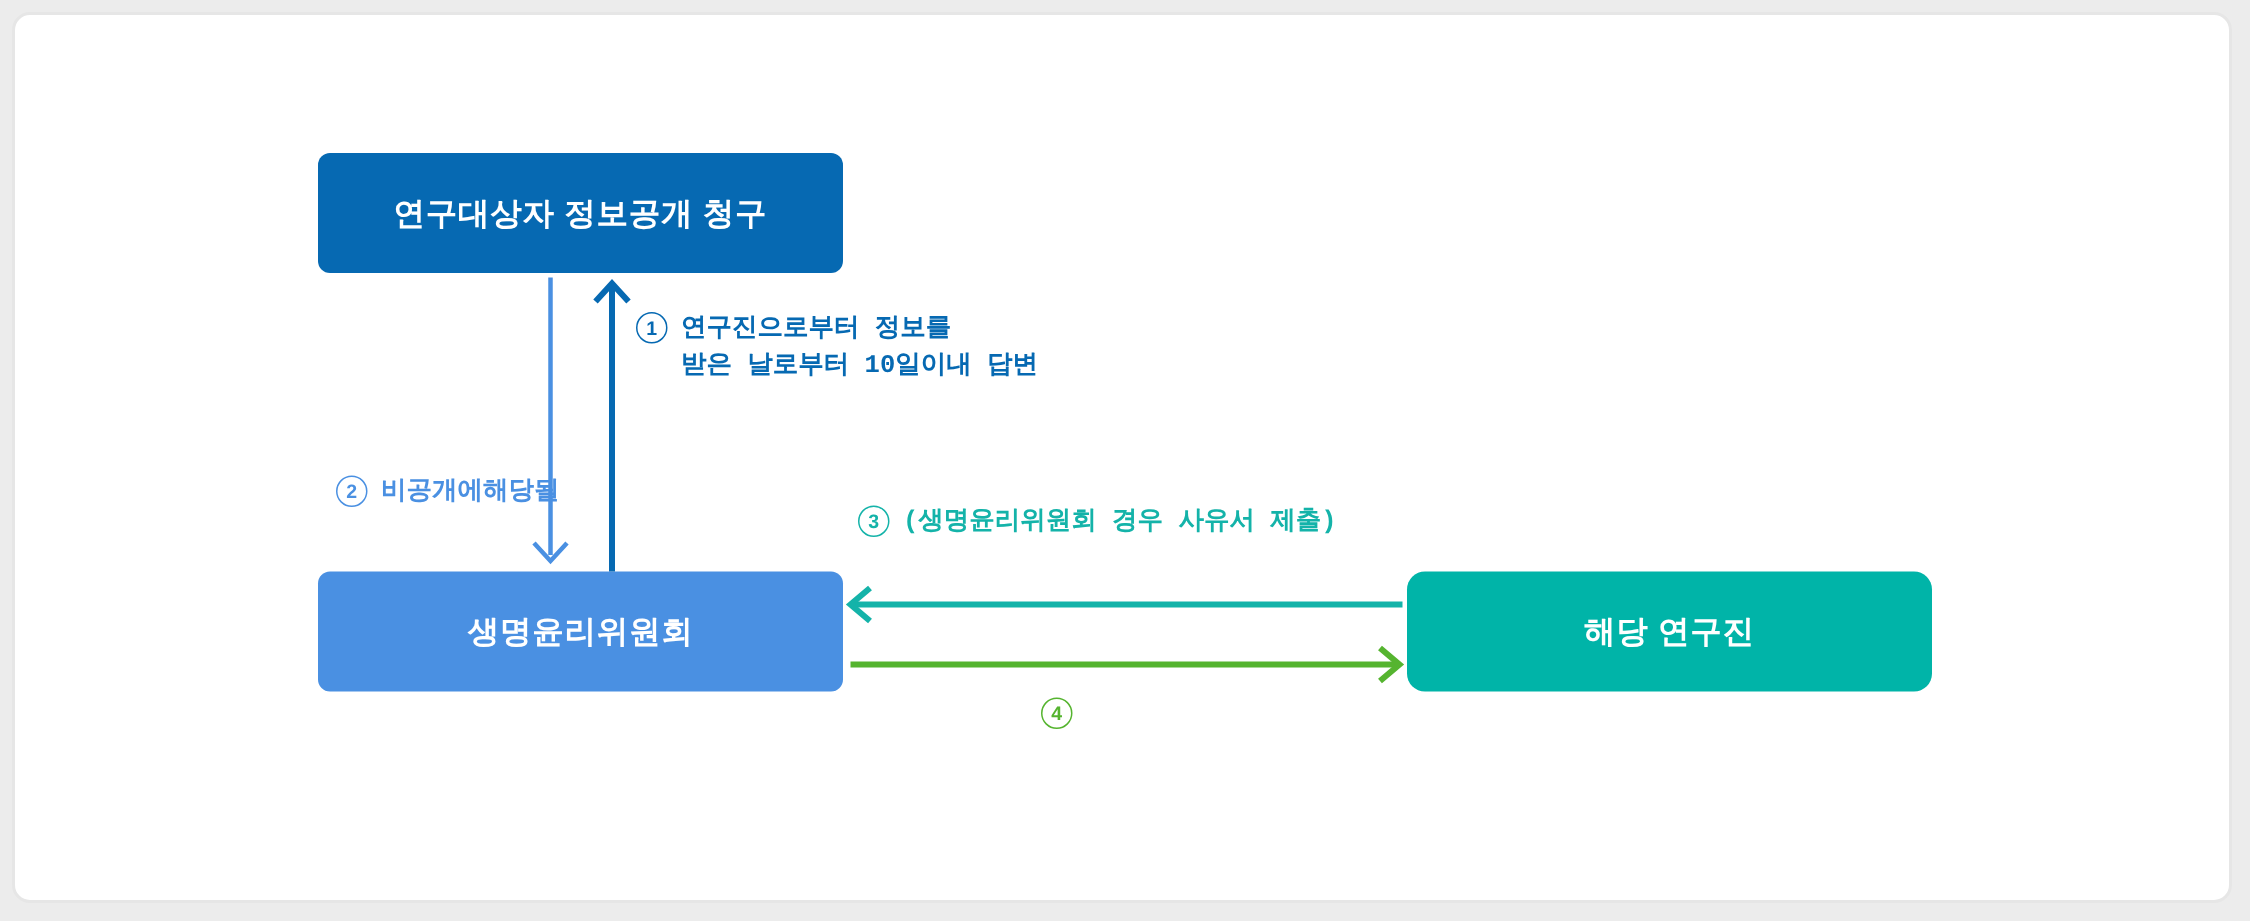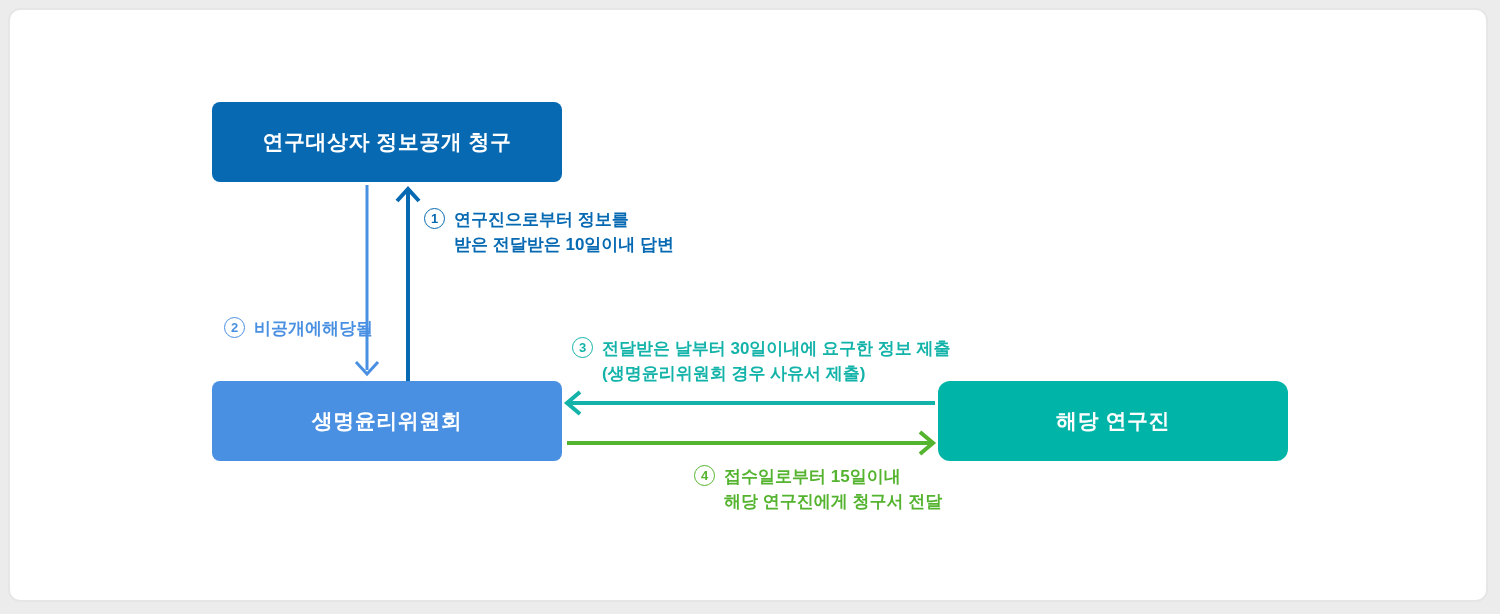--- a/index.html
+++ b/index.html
@@ -66,21 +66,21 @@
     border-radius: 50%;
     display: flex;
     align-items: center;
     justify-content: center;
     font-size: 13px;
     font-weight: 600;
     margin-right: 9px;
     margin-top: 1px;
     box-sizing: border-box;
   }
-  .step-lines span { display: block; white-space: nowrap; }
+  .step-lines span { display: block; white-space: nowrap; font-family: Liberation Mono, monospace; }
 
   .step-1 { left: 424px; top: 207px; color: #0669b2; }
   .step-2 { left: 224px; top: 316px; color: #4a90e2; }
   .step-3 { left: 572px; top: 336px; color: #14b3a9; }
   .step-4 { left: 694px; top: 464px; color: #55b42f; }
 </style>
 </head>
 <body>
 
 <div class="stage">
@@ -116,39 +116,34 @@
     <g fill="none" stroke-width="4">
       <line x1="567" y1="443" x2="930" y2="443" stroke="#55b42f"></line>
       <polyline points="920,432 933,443 920,454" stroke="#55b42f"></polyline>
     </g>
   </svg>
 
   <div class="step-label step-1">
     <span class="step-badge">1</span>
     <span class="step-lines">
       <span>연구진으로부터 정보를</span>
-      <span>받은 전달받은 10일이내 답변</span>
+      <span>받은 날로부터 10일이내 답변</span>
     </span>
   </div>
 
   <div class="step-label step-2">
     <span class="step-badge">2</span>
     <span class="step-lines">
       <span>비공개에해당될</span>
     </span>
   </div>
 
   <div class="step-label step-3">
     <span class="step-badge">3</span>
     <span class="step-lines">
-      <span>전달받은 날부터 30일이내에 요구한 정보 제출</span>
       <span>(생명윤리위원회 경우 사유서 제출)</span>
     </span>
   </div>
 
   <div class="step-label step-4">
     <span class="step-badge">4</span>
-    <span class="step-lines">
-      <span>접수일로부터 15일이내</span>
-      <span>해당 연구진에게 청구서 전달</span>
-    </span>
   </div>
 </div>
 
 </body></html>

